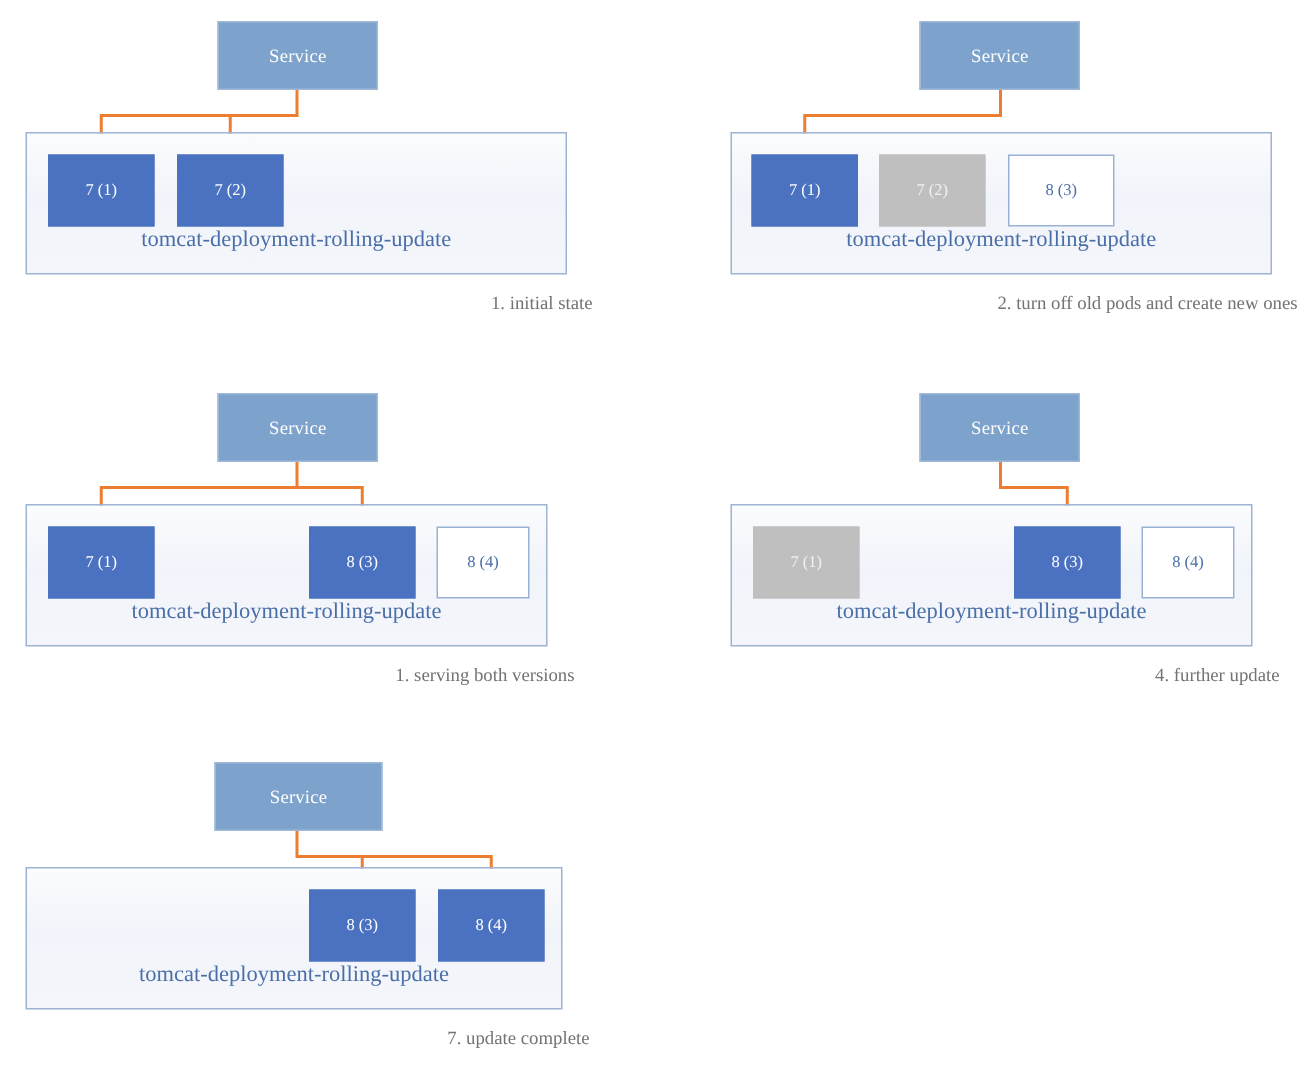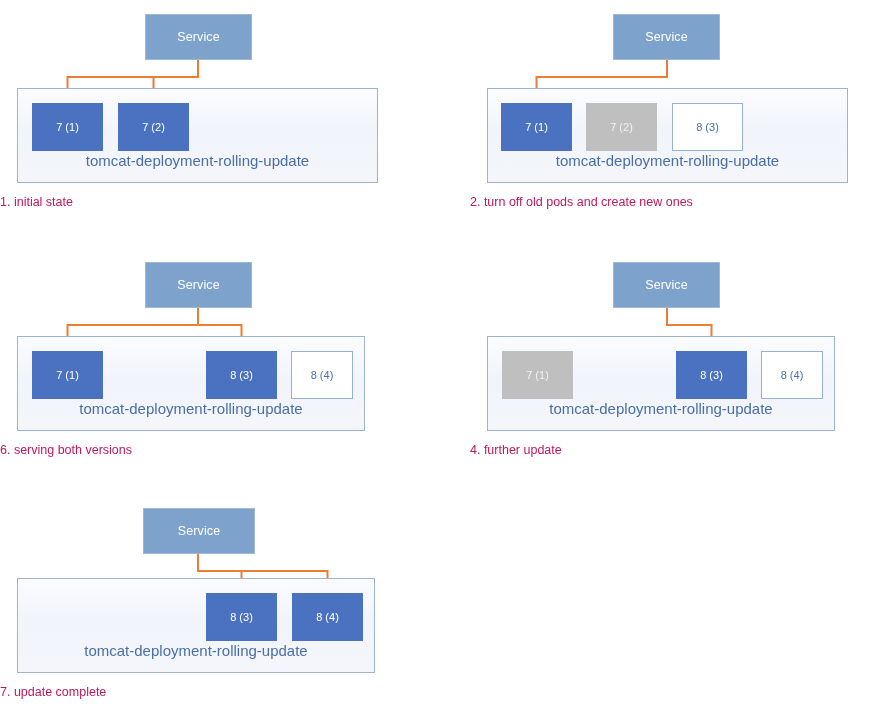--- a/index.html
+++ b/index.html
@@ -1,17 +1,17 @@
 <!DOCTYPE html>
 <html><head>
 <meta charset="utf-8">
 <style>
   html,body{margin:0;padding:0;background:#ffffff;}
   body{width:870px;height:718px;font-family:"Liberation Sans",sans-serif;-webkit-font-smoothing:antialiased;}
-  #stage{position:relative;width:870px;height:718px;overflow:hidden;background:#fff;}
+  #stage{position:relative;width:870px;height:718px;overflow:hidden;background:#fff;font-family:Liberation Serif, serif;}
 
   .panel{position:absolute;}
 
   
   .service{
     position:absolute;
     background:#7da2cb;
     border:1px solid #9fb8d6;
     box-sizing:border-box;
     color:#ffffff;
@@ -43,22 +43,22 @@
     display:flex;align-items:center;justify-content:center;
     font-size:11px;
   }
   .pod.active{background:#4a72c0;border:1px solid #4a72c0;color:#ffffff;}
   .pod.terminating{background:#bfbfbf;border:1px solid #bfbfbf;color:#f2f2f2;}
   .pod.pending{background:#ffffff;border:1px solid #97b0d6;color:#4a6fa8;}
 
   
   .caption{
     position:absolute;
-    text-align:left;
-    color:#be185d;
+    text-align:right;
+    color:#737373;
     font-size:12.5px;
     white-space:nowrap;
   }
 
   
   .wires{position:absolute;left:0;top:0;width:870px;height:718px;pointer-events:none;}
 </style>
 </head>
 <body>
 
@@ -126,21 +126,21 @@
     <div class="service" style="left:145px;top:262px;width:107px;height:46px;">Service</div>
 
     <div class="deployment" style="left:17px;top:336px;width:348px;height:95px;">
       <div class="deployment-label" style="top:63px;">tomcat-deployment-rolling-update</div>
     </div>
 
     <div class="pod active" style="left:32px;top:351px;width:71px;height:48px;">7 (1)</div>
     <div class="pod active" style="left:206px;top:351px;width:71px;height:48px;">8 (3)</div>
     <div class="pod pending" style="left:291px;top:351px;width:62px;height:48px;">8 (4)</div>
 
-    <div class="caption" style="left:0px;top:443px;width:383px;">6. serving both versions</div>
+    <div class="caption" style="left:0px;top:443px;width:383px;">1. serving both versions</div>
   </div>
 
   <div class="panel">
     <div class="service" style="left:613px;top:262px;width:107px;height:46px;">Service</div>
 
     <div class="deployment" style="left:487px;top:336px;width:348px;height:95px;">
       <div class="deployment-label" style="top:63px;">tomcat-deployment-rolling-update</div>
     </div>
 
     <div class="pod terminating" style="left:502px;top:351px;width:71px;height:48px;">7 (1)</div>

